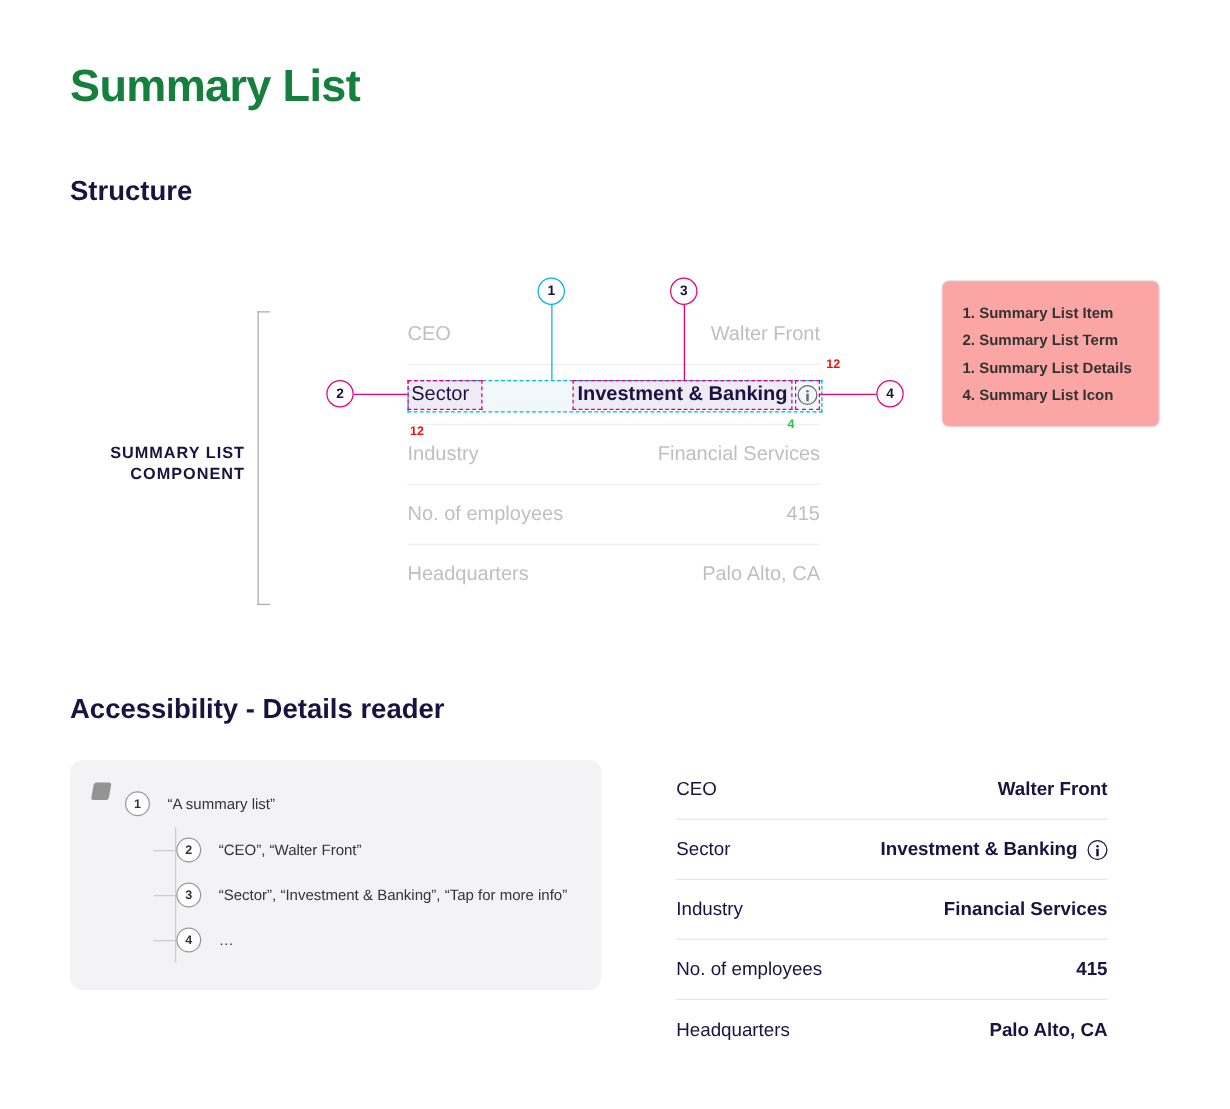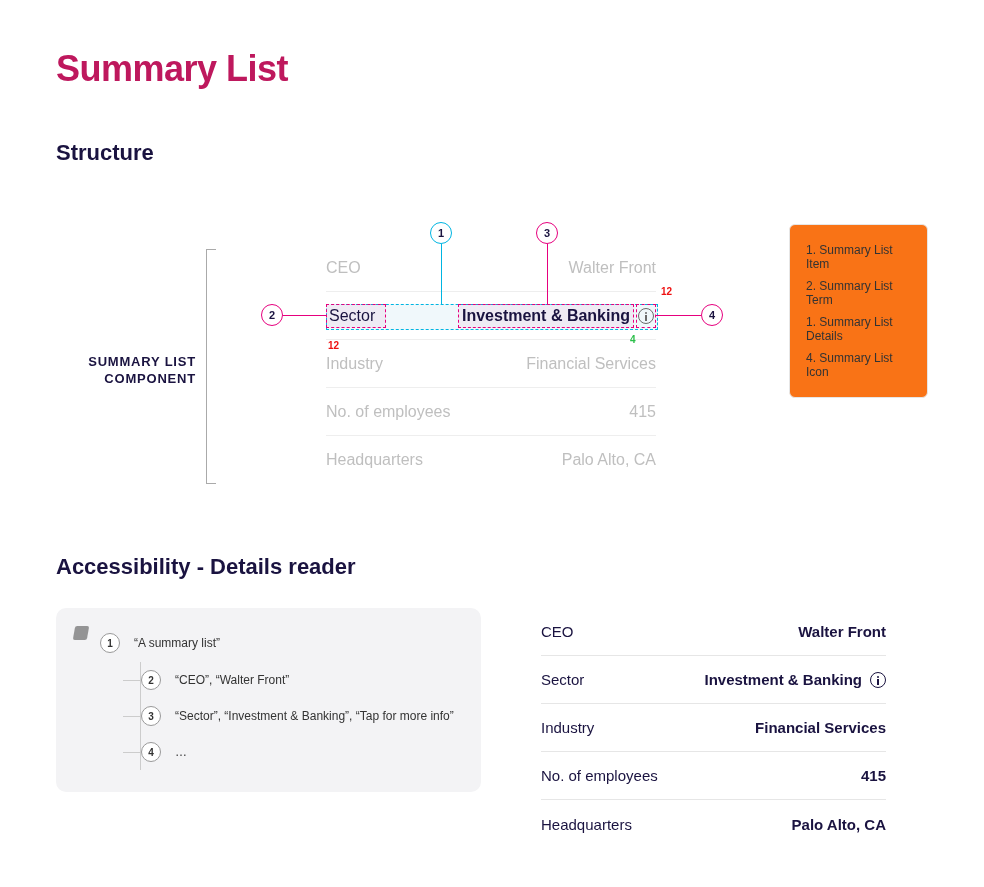--- a/index.html
+++ b/index.html
@@ -9,21 +9,21 @@
     background: #ffffff;
     font-family: -apple-system, BlinkMacSystemFont, "Segoe UI", Helvetica, Arial, sans-serif;
     color: #1a1340;
     width: 984px;
   }
   .page { padding: 48px 56px 40px 56px; }
   h1.title {
     font-size: 36px;
     font-weight: 800;
     margin: 0 0 50px 0;
-    color: #be185d;
+    color: #15803d;
     letter-spacing: -0.5px;
   }
   h2.section {
     font-size: 22px;
     font-weight: 700;
     margin: 0 0 28px 0;
     color: #1a1340;
   }
 
   
@@ -147,25 +147,26 @@
   .pin.pink { border:1.5px solid #e6007e; color:#1a1340; }
 
   
   .line { position:absolute; background:#e6007e; }
   .line.blue { background:#00b5e2; }
 
   
   .legend {
     position:absolute;
     right:0px; top:30px;
-    width:139px;
+    width:175px;
     border:1px solid #e6e6e6;
     border-radius:6px;
     padding:14px 16px;
-    background:#f97316;
+    background:#fca5a5;
+    font-weight:bold;
   }
   .legend-item { font-size:12px; color:#333; padding:4px 0; }
 
   
   .a11y-wrap { display:flex; gap:60px; align-items:flex-start; }
 
   .sr-box {
     width: 425px;
     background:#f3f3f5;
     border-radius:10px;

